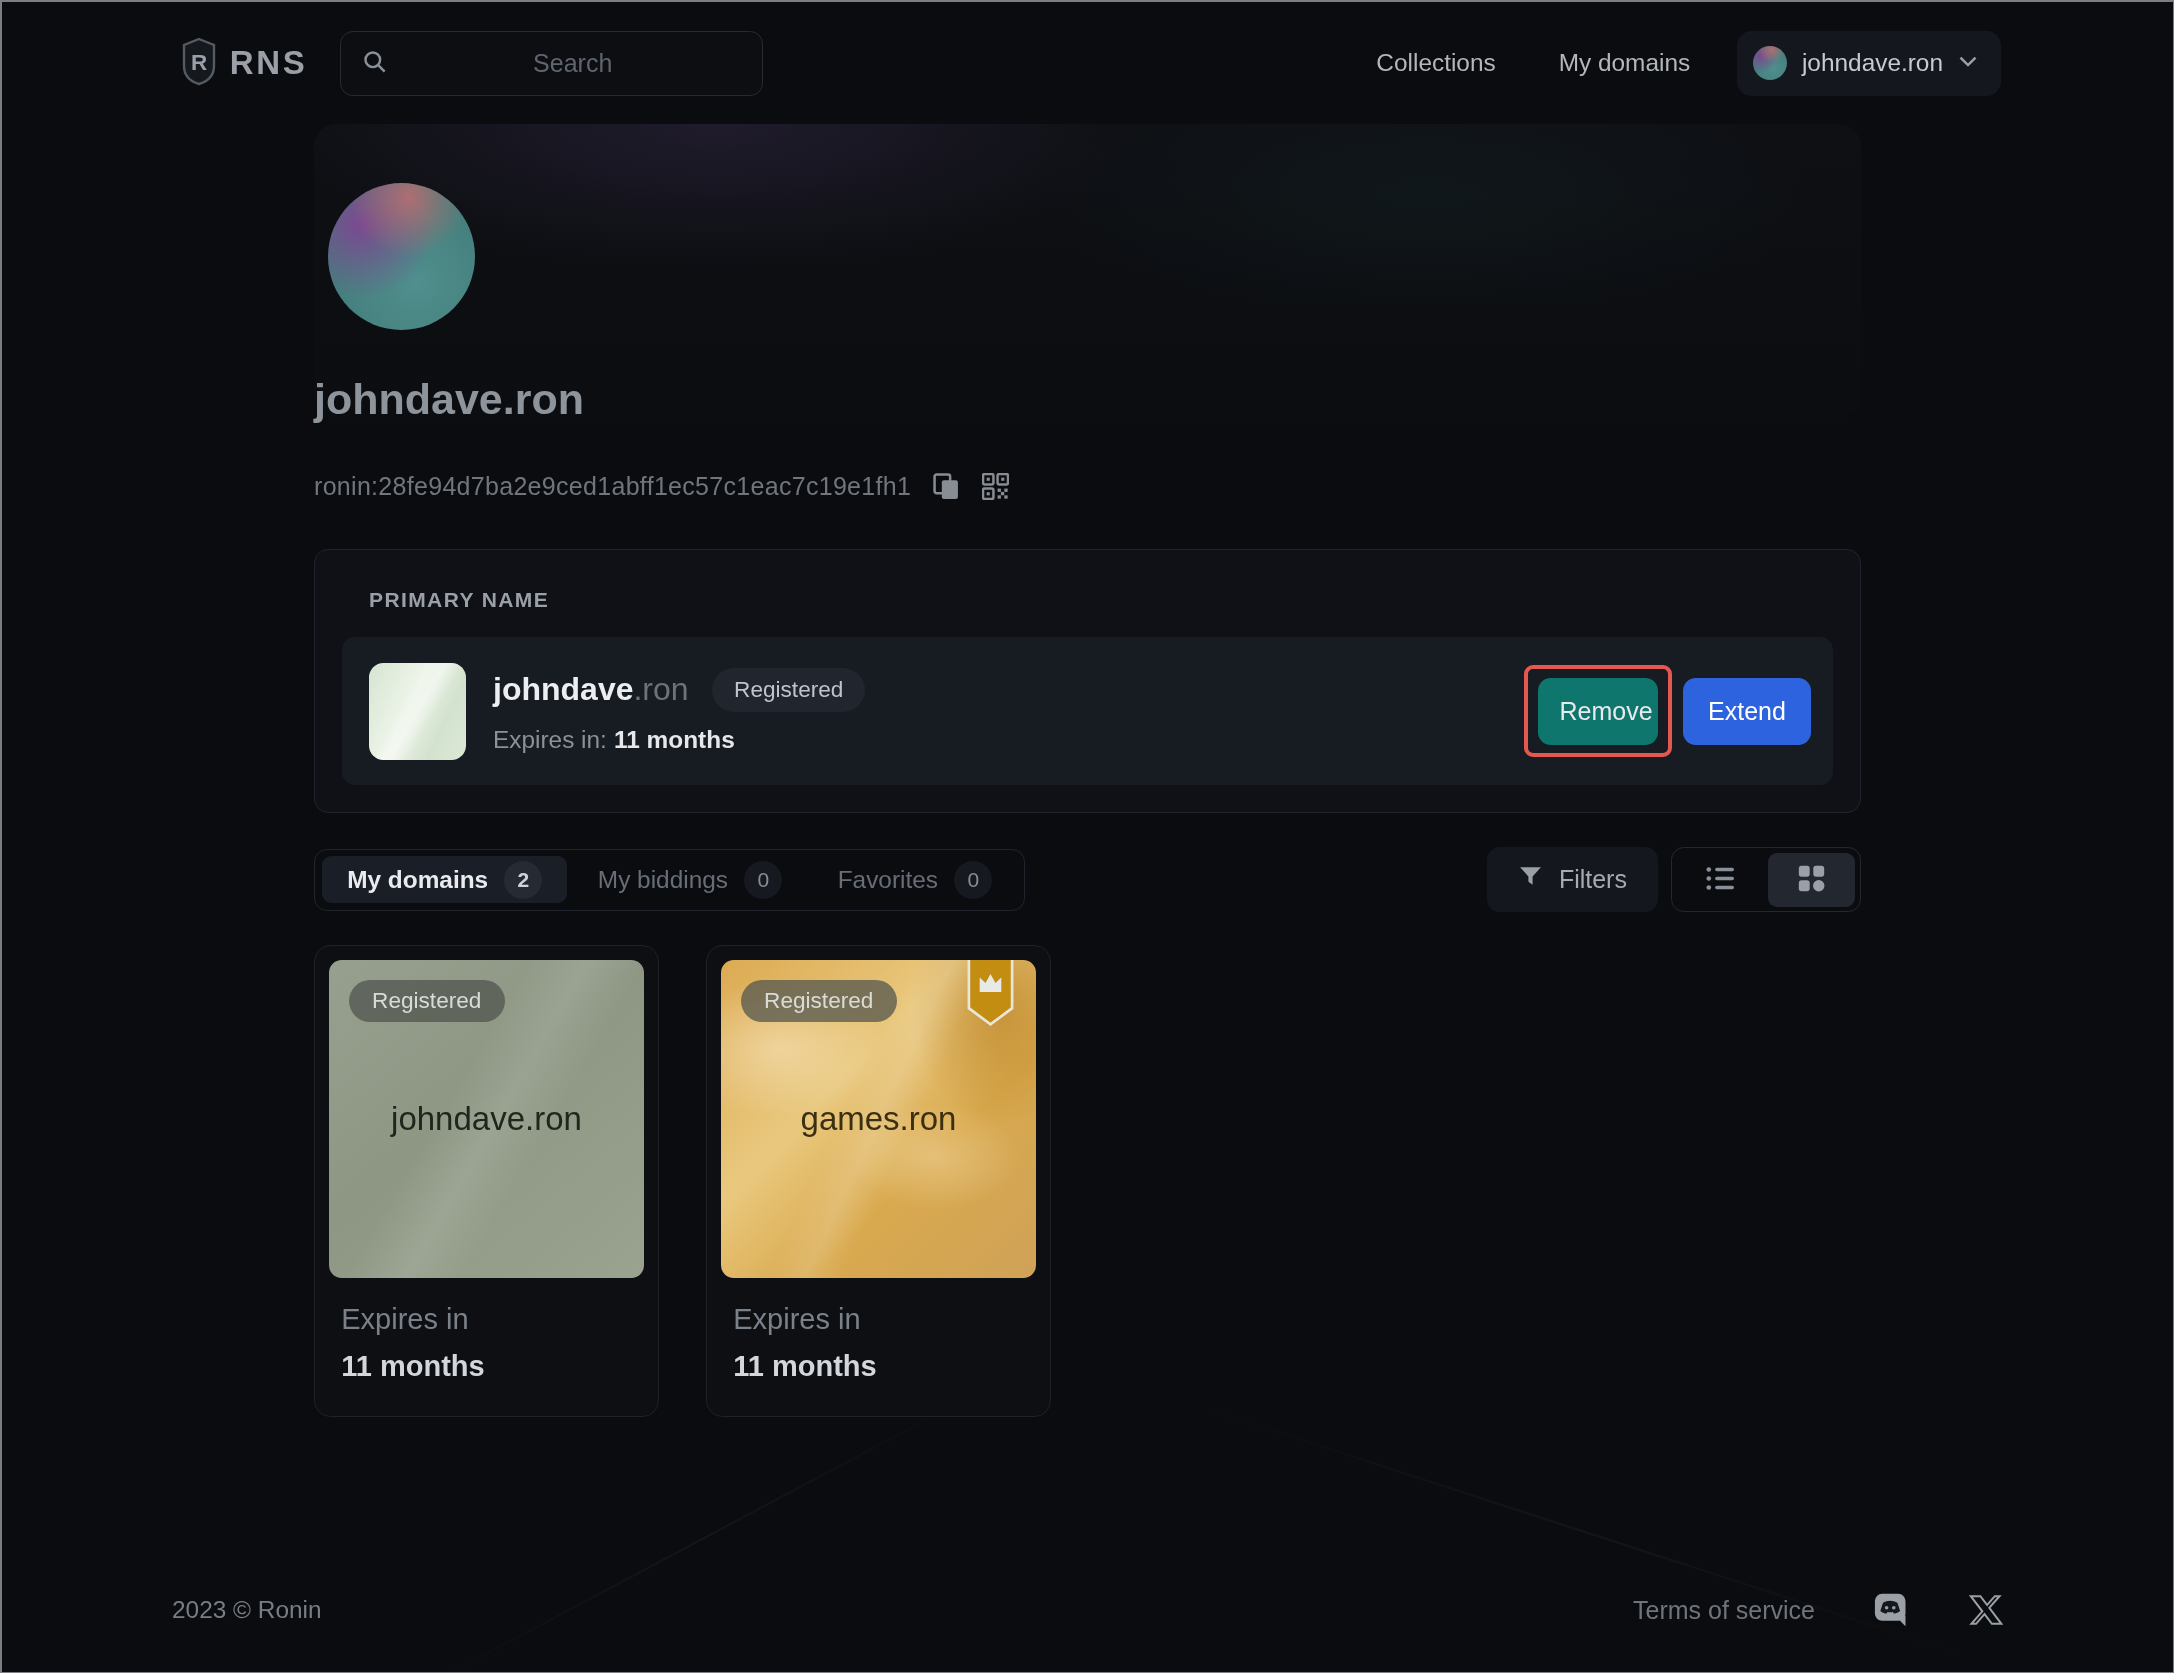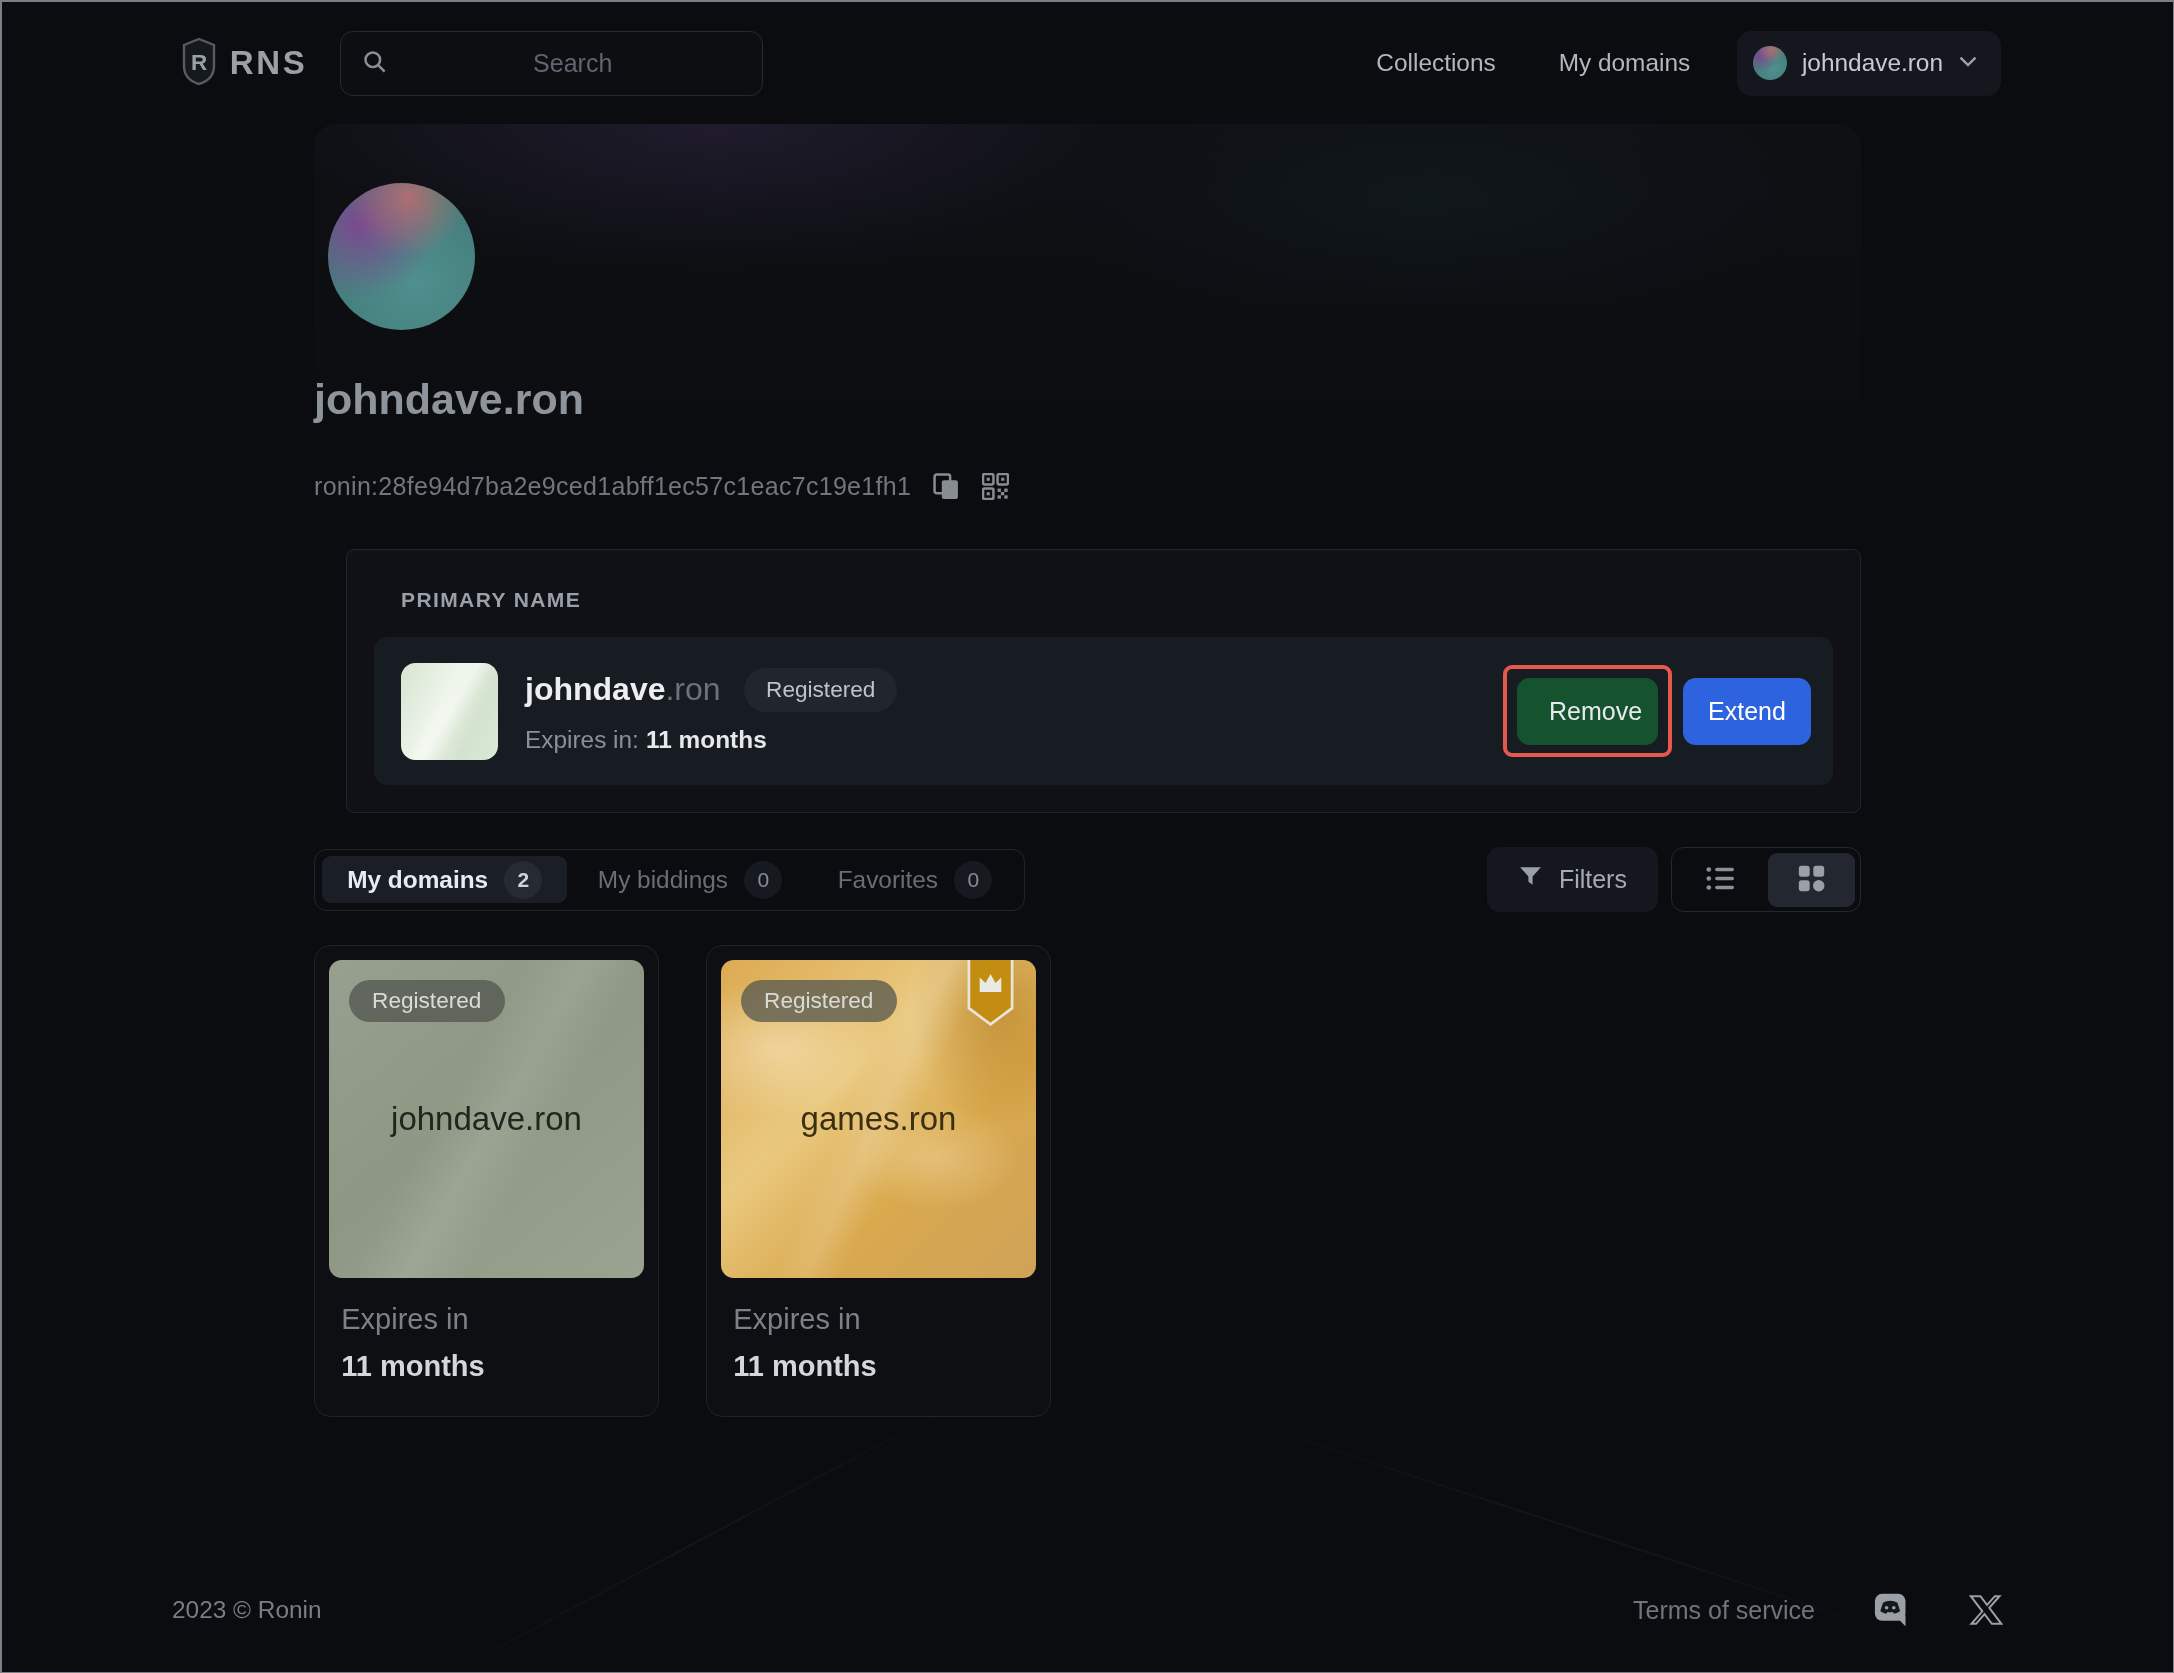--- a/index.html
+++ b/index.html
@@ -46,40 +46,40 @@
       radial-gradient(ellipse 40% 70% at 72% 25%, rgba(42,92,92,0.10), transparent 62%),
       linear-gradient(180deg,#0e1014,#0b0d10);
   }
   .avatar-lg{ position:absolute; left:13.6px; top:59px; width:147px; height:147px; border-radius:50%; }
   .page-title{ position:absolute; left:0; top:251px; font-size:43px; font-weight:bold; color:#8e949c; }
   .address-row{ position:absolute; left:0; top:348px; display:flex; align-items:center; gap:22px; }
   .address{ color:#71767e; font-size:25px; letter-spacing:0.3px; }
   .icon-btn{ cursor:pointer; display:inline-flex; }
 
   
-  .primary-card{ border:0.9px solid #20252d; background:#0f1116; border-radius:8px; padding:27px;margin-left:32px; }
+  .primary-card{ border:0.9px solid #20252d; background:#0f1116; border-radius:14px; padding:27px; }
   .section-label{ color:#99a0a8; font-size:21px; letter-spacing:1.4px; font-weight:bold; margin:11px 0 25px 27px; }
   .primary-row{ background:#171b22; border-radius:12.7px; height:148px; display:flex; align-items:center;
                 padding:0 22px 0 27px; gap:27px; }
   .thumb{ width:97px; height:97px; border-radius:14.5px; position:relative; overflow:hidden;
     background:linear-gradient(115deg,#d6e4d1 0%,#eef5ea 42%,#d3e2ce 72%,#dbe9d6 100%); }
   .thumb::after{ content:""; position:absolute; inset:0;
     background:linear-gradient(120deg,transparent 38%,rgba(255,255,255,0.45) 50%,transparent 62%); }
   .pn-info{ display:flex; flex-direction:column; gap:14.5px; }
   .pn-name-line{ display:flex; align-items:center; gap:23.5px; }
   .pn-name{ font-size:32px; font-weight:bold; color:#eceef1; }
   .pn-tld{ color:#6d727a; font-weight:normal; }
   .status-pill{ background:#21252d; color:#bfc4cb; font-size:22.6px; padding:9px 22px; border-radius:904px; }
   .pn-expires{ font-size:24.4px; color:#8b9199; }
   .pn-expires b{ color:#e6e8ec; font-weight:bold; margin-left:7.2px; }
   .actions{ margin-left:auto; display:flex; align-items:center; gap:11px; }
   .annotation-box{ border:4.5px solid #e4584e; border-radius:9px; padding:8.1px 10px; display:inline-flex; }
   .btn{ height:67px; border:none; border-radius:12.7px; font-size:25px; cursor:pointer;
         font-family:"Liberation Sans",sans-serif; display:inline-flex; align-items:center; justify-content:center; }
-  .btn-remove{ background:#14532d; color:#e8eaed; width:141px;padding-left:16px; }
+  .btn-remove{ background:#0f766e; color:#e8eaed; width:120px;padding-left:16px; }
   .btn-extend{ background:#2e63e0; color:#ffffff; width:128px; }
 
   
   .mgmt-title{ margin-top:51px; font-size:33px; font-weight:bold; color:#b7bbc1; }
   .controls{ margin-top:34px; display:flex; align-items:center; }
   .tabbar{ display:inline-flex; align-items:center; height:62px; border:0.9px solid #20252d; border-radius:12.7px;
            padding:0 7.2px; gap:5.4px; }
   .tab{ display:flex; align-items:center; gap:16.3px; padding:0 25px; height:47px; border-radius:9px;
         color:#686e77; font-size:24.4px; cursor:pointer; }
   .tab.active{ background:#1a1e26; color:#e9ebee; font-weight:bold; }

